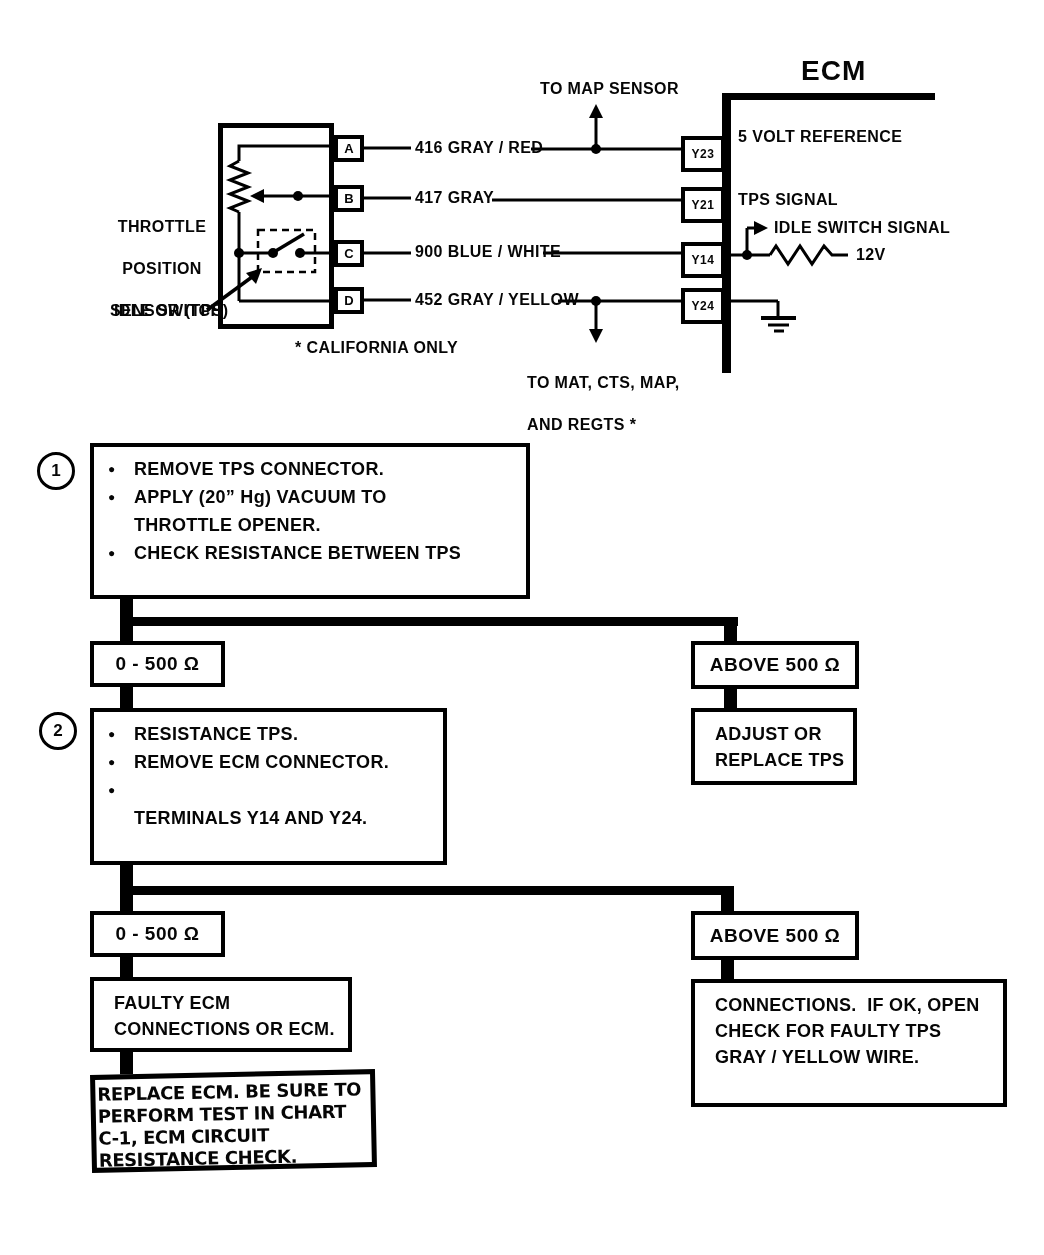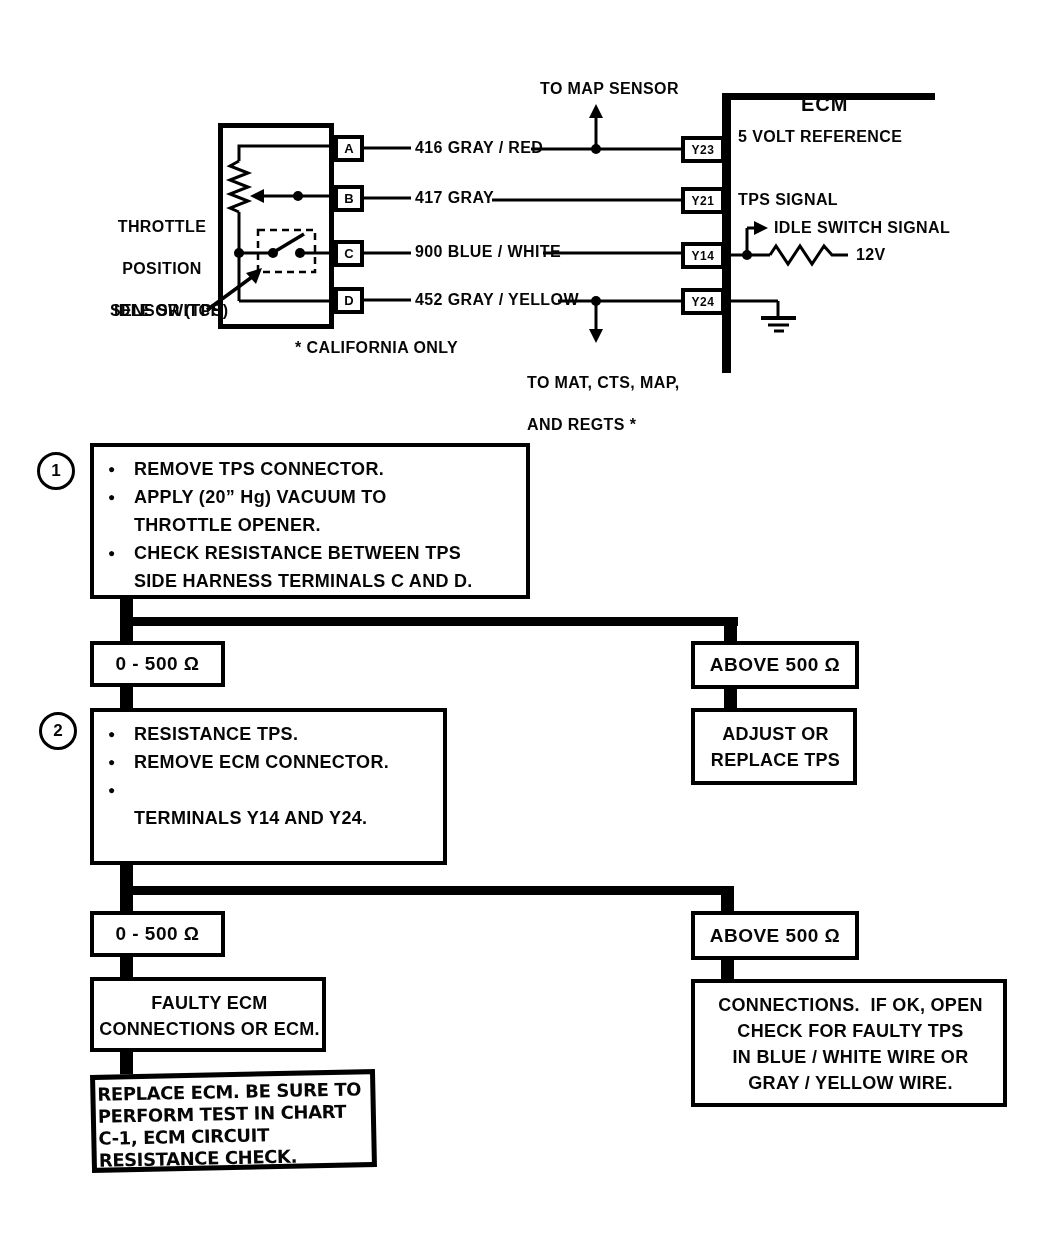--- a/index.html
+++ b/index.html
@@ -8,35 +8,35 @@
     font-family:"Liberation Sans",sans-serif;font-weight:700;color:#060606;
     overflow:hidden;margin:0 auto;
   }
   svg{position:absolute;left:0;top:0;}
   
   .tpsbox{position:absolute;left:218px;top:123px;width:116px;height:206px;
     border:5px solid #000;box-sizing:border-box;background:transparent;}
   .term{position:absolute;left:334px;width:30px;height:27px;border:4px solid #000;
     box-sizing:border-box;background:#fff;display:flex;align-items:center;justify-content:center;
     font-size:13px;}
-  .pin{position:absolute;left:681px;width:44px;height:27px;border:4px solid #000;
+  .pin{position:absolute;left:681px;width:44px;height:36px;border:4px solid #000;
     box-sizing:border-box;background:#fff;display:flex;align-items:center;justify-content:center;
     font-size:12px;letter-spacing:0.5px;}
   .lbl{position:absolute;font-size:16px;letter-spacing:0.4px;white-space:pre;line-height:14px;}
-  .ecmtitle{font-size:20px;letter-spacing:1px;margin-top:33px;}
+  .ecmtitle{font-size:28px;letter-spacing:1px;}
   
   .flowbox{position:absolute;border:4px solid #000;box-sizing:border-box;background:#fff;}
   .circle{position:absolute;width:38px;height:38px;border:3px solid #000;border-radius:50%;
     box-sizing:border-box;display:flex;align-items:center;justify-content:center;font-size:17px;background:#fff;}
   .conn{position:absolute;background:#000;}
   .step{padding:8px 0 0 8px;}
   .bline{display:flex;line-height:28px;font-size:18px;letter-spacing:0.3px;white-space:pre;}
   .bullet{width:26px;padding-left:6px;font-size:12px;flex:none;}
   .res{display:flex;align-items:center;justify-content:center;font-size:19px;letter-spacing:0.5px;white-space:pre;}
-  .multi{padding:9px 0 0 3px;font-size:18px;line-height:26px;letter-spacing:0.3px;text-align:center;}
+  .multi{padding:9px 0 0 20px;font-size:18px;line-height:26px;letter-spacing:0.3px;}
   .multi > div{white-space:pre;}
   .replace{
     border-width:5px;transform:rotate(-1.2deg);transform-origin:left top;
     font-family:"DejaVu Sans",sans-serif;font-size:18px;line-height:22px;
     letter-spacing:-0.4px;padding:4px 0 0 2px;
   }
   .replace > div{white-space:pre;}
 </style>
 </head>
 <body>
@@ -153,21 +153,21 @@
   <div class="conn" style="left:120px;top:955px;width:13px;height:24px"></div>
   <div class="conn" style="left:721px;top:958px;width:13px;height:23px"></div>
   <div class="conn" style="left:120px;top:1050px;width:13px;height:28px"></div>
 
   <div class="circle" style="left:37px;top:452px">1</div>
   <div class="flowbox step" style="left:90px;top:443px;width:440px;height:156px">
     <div class="bline"><span class="bullet">●</span><span>REMOVE TPS CONNECTOR.</span></div>
     <div class="bline"><span class="bullet">●</span><span>APPLY (20” Hg) VACUUM TO</span></div>
     <div class="bline"><span class="bullet"></span><span>THROTTLE OPENER.</span></div>
     <div class="bline"><span class="bullet">●</span><span>CHECK RESISTANCE BETWEEN TPS</span></div>
-    <div class="bline"><span class="bullet"></span><span>SIDE HARNESS TERMINALS C AND D.</span></div>
+    <div class="bline"><span class="bullet"></span></div>
   </div>
 
   <div class="flowbox res" style="left:90px;top:641px;width:135px;height:46px">0 - 500 Ω</div>
   <div class="flowbox res" style="left:691px;top:641px;width:168px;height:48px">ABOVE 500 Ω</div>
 
   <div class="flowbox multi" style="left:691px;top:708px;width:166px;height:77px">
     <div>ADJUST OR</div>
     <div>REPLACE TPS</div>
   </div>
 
@@ -175,29 +175,28 @@
   <div class="flowbox step" style="left:90px;top:708px;width:357px;height:157px">
     <div class="bline"><span class="bullet">●</span><span>RESISTANCE TPS.</span></div>
     <div class="bline"><span class="bullet">●</span><span>REMOVE ECM CONNECTOR.</span></div>
     <div class="bline"><span class="bullet">●</span></div>
     <div class="bline"><span class="bullet"></span><span>TERMINALS Y14 AND Y24.</span></div>
   </div>
 
   <div class="flowbox res" style="left:90px;top:911px;width:135px;height:46px">0 - 500 Ω</div>
   <div class="flowbox res" style="left:691px;top:911px;width:168px;height:49px">ABOVE 500 Ω</div>
 
-  <div class="flowbox multi" style="left:90px;top:977px;width:236px;height:75px">
+  <div class="flowbox multi" style="left:90px;top:977px;width:262px;height:75px">
     <div>FAULTY ECM</div>
     <div>CONNECTIONS OR ECM.</div>
   </div>
 
   <div class="flowbox multi" style="left:691px;top:979px;width:316px;height:128px">
     <div>CONNECTIONS.  IF OK, OPEN</div>
     <div>CHECK FOR FAULTY TPS</div>
-    <div>IN BLUE / WHITE WIRE OR</div>
     <div>GRAY / YELLOW WIRE.</div>
   </div>
 
   <div class="flowbox replace" style="left:90px;top:1075px;width:285px;height:98px">
     <div>REPLACE ECM. BE SURE TO</div>
     <div>PERFORM TEST IN CHART</div>
     <div>C-1, ECM CIRCUIT</div>
     <div>RESISTANCE CHECK.</div>
   </div>
 

